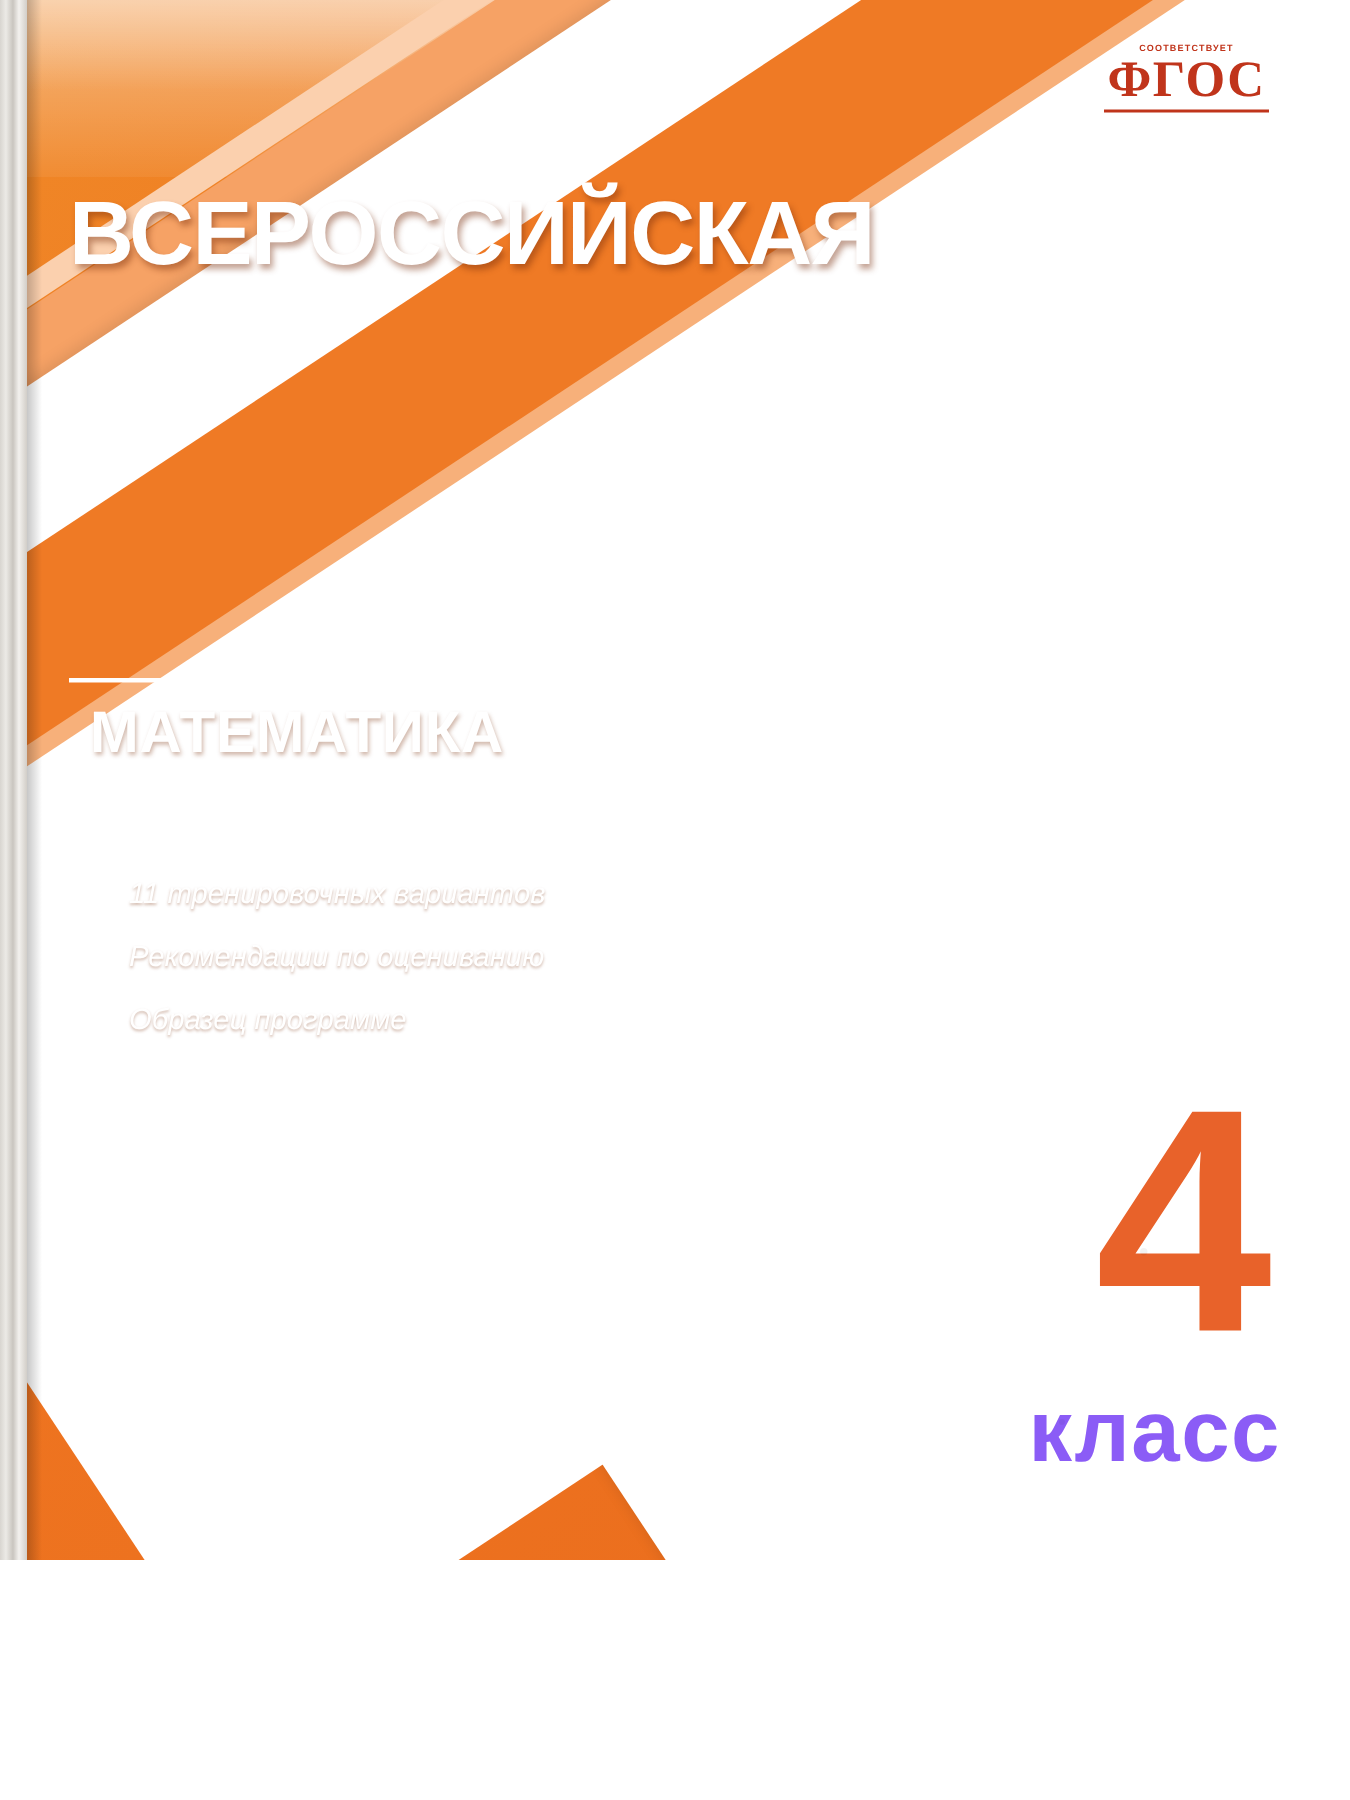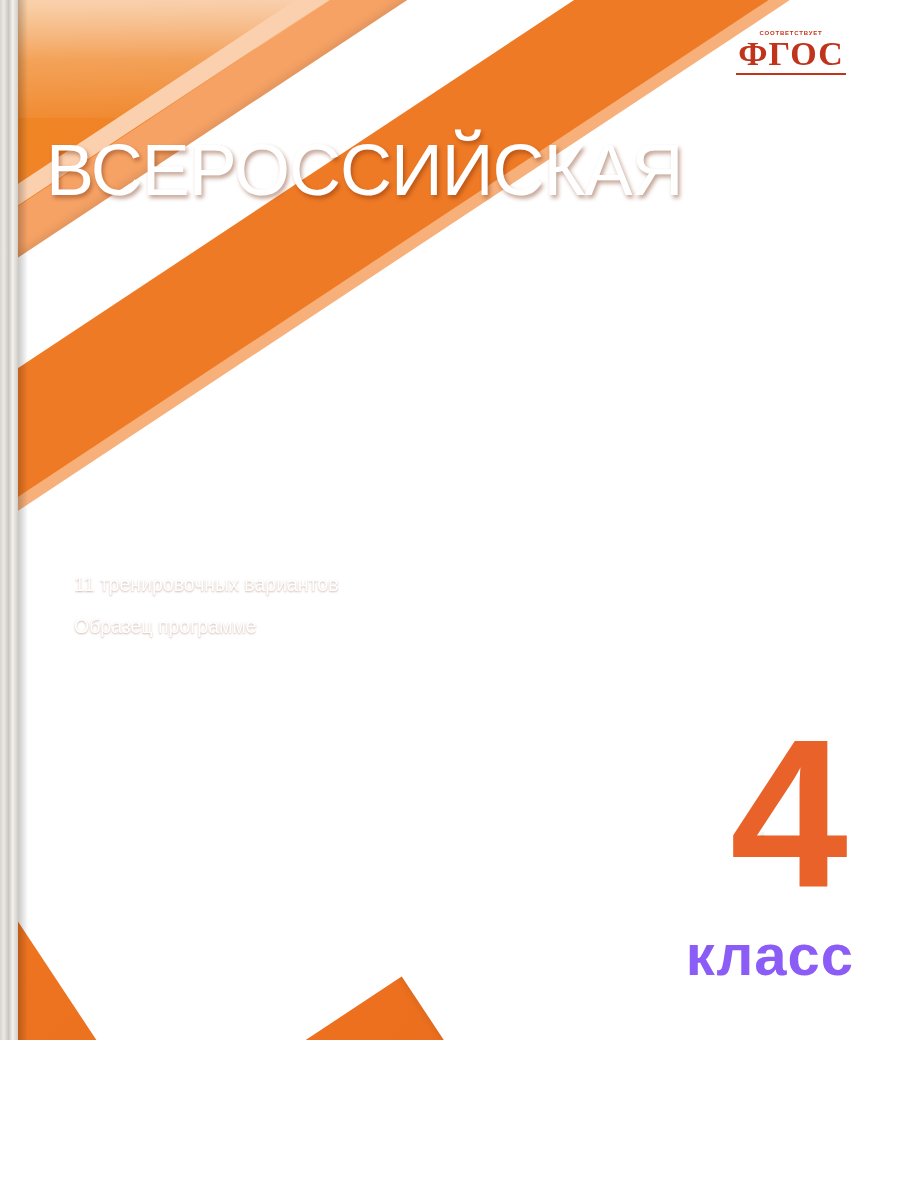--- a/index.html
+++ b/index.html
@@ -143,26 +143,26 @@
   .fgos-line {
     width: 100%;
     height: 2px;
     background: #c0341b;
     margin-top: 2px;
   }
 
   
   .title {
     position: absolute;
-    left: 46px; top: 130px;
+    left: 46px; top: 116px;
     width: 820px;
     z-index: 14;
     color: #ffffff;
-    font-weight: normal;
-    font-size: 72px;
+    font-weight: bold;
+    font-size: 60px;
     line-height: 80px;
     letter-spacing: -1px;
     text-shadow: 2px 3px 4px rgba(120,45,10,0.45);
   }
   .title div { white-space: nowrap; }
 
   
   .subject {
     position: absolute;
     left: 46px; top: 452px;
@@ -179,22 +179,23 @@
     text-shadow: 1px 2px 3px rgba(120,45,10,0.35);
   }
 
   
   .features {
     position: absolute;
     left: 48px; top: 572px;
     z-index: 14;
     width: 520px;
     list-style: none;
-    margin: 0; padding: 0;
+    margin: 12px; padding: 0;
     color: #ffffff;
+    font-style: italic;
   }
   .features li {
     position: relative;
     padding-left: 26px;
     font-size: 19.5px;
     line-height: 24px;
     margin-bottom: 18px;
     text-shadow: 0 1px 2px rgba(120,45,10,0.35);
   }
   .features li::before {
@@ -256,23 +257,25 @@
   <div class="fgos">
     <div class="fgos-top">СООТВЕТСТВУЕТ</div>
     <div class="fgos-main">ФГОС</div>
     <div class="fgos-line"></div>
   </div>
 
   <div class="title">
     <div>ВСЕРОССИЙСКАЯ</div>
   </div>
 
+  <div class="subject">МАТЕМАТИКА</div>
 
   <ul class="features">
     <li>11 тренировочных вариантов</li>
+    <li>Рекомендации по оцениванию</li>
     <li>Образец программе</li>
   </ul>
 
   <div class="grade-num">4</div>
   <div class="grade-word">класс</div>
 
   <div class="speck" style="left:760px; top:832px; width:5px; height:5px;"></div>
   <div class="speck" style="left:706px; top:946px; width:4px; height:4px;"></div>
   <div class="speck" style="left:882px; top:1066px; width:4px; height:4px;"></div>
 

